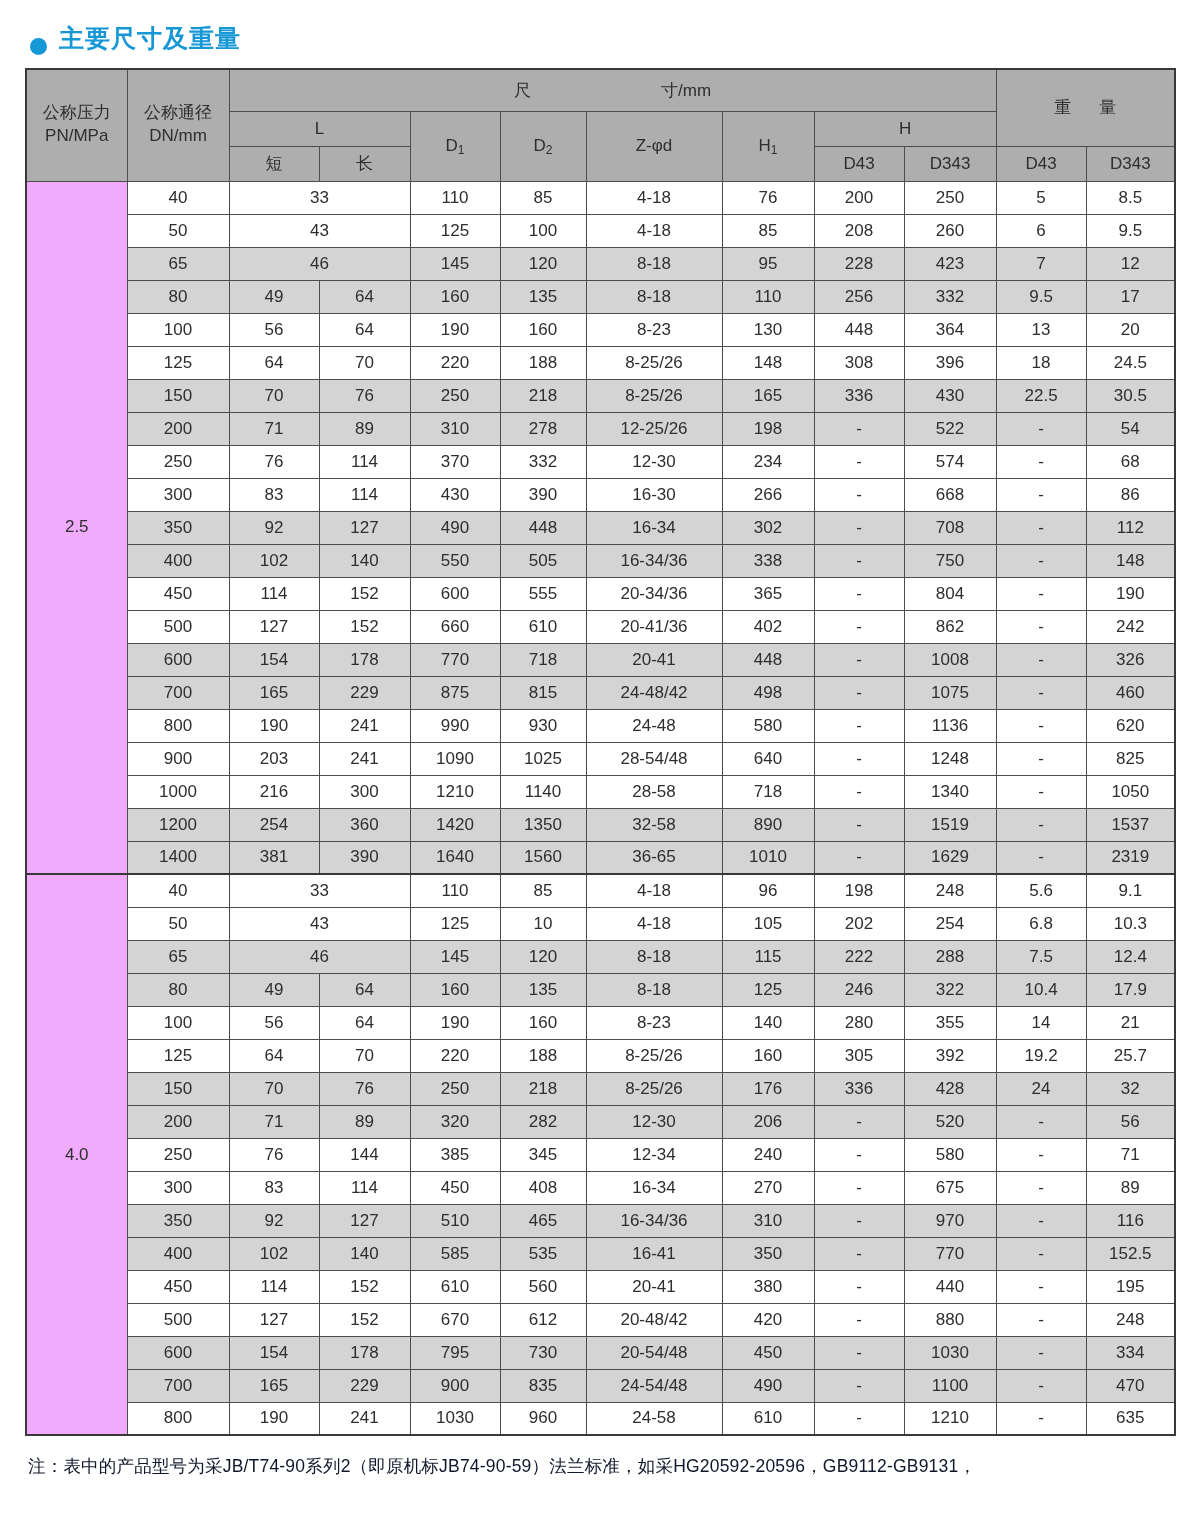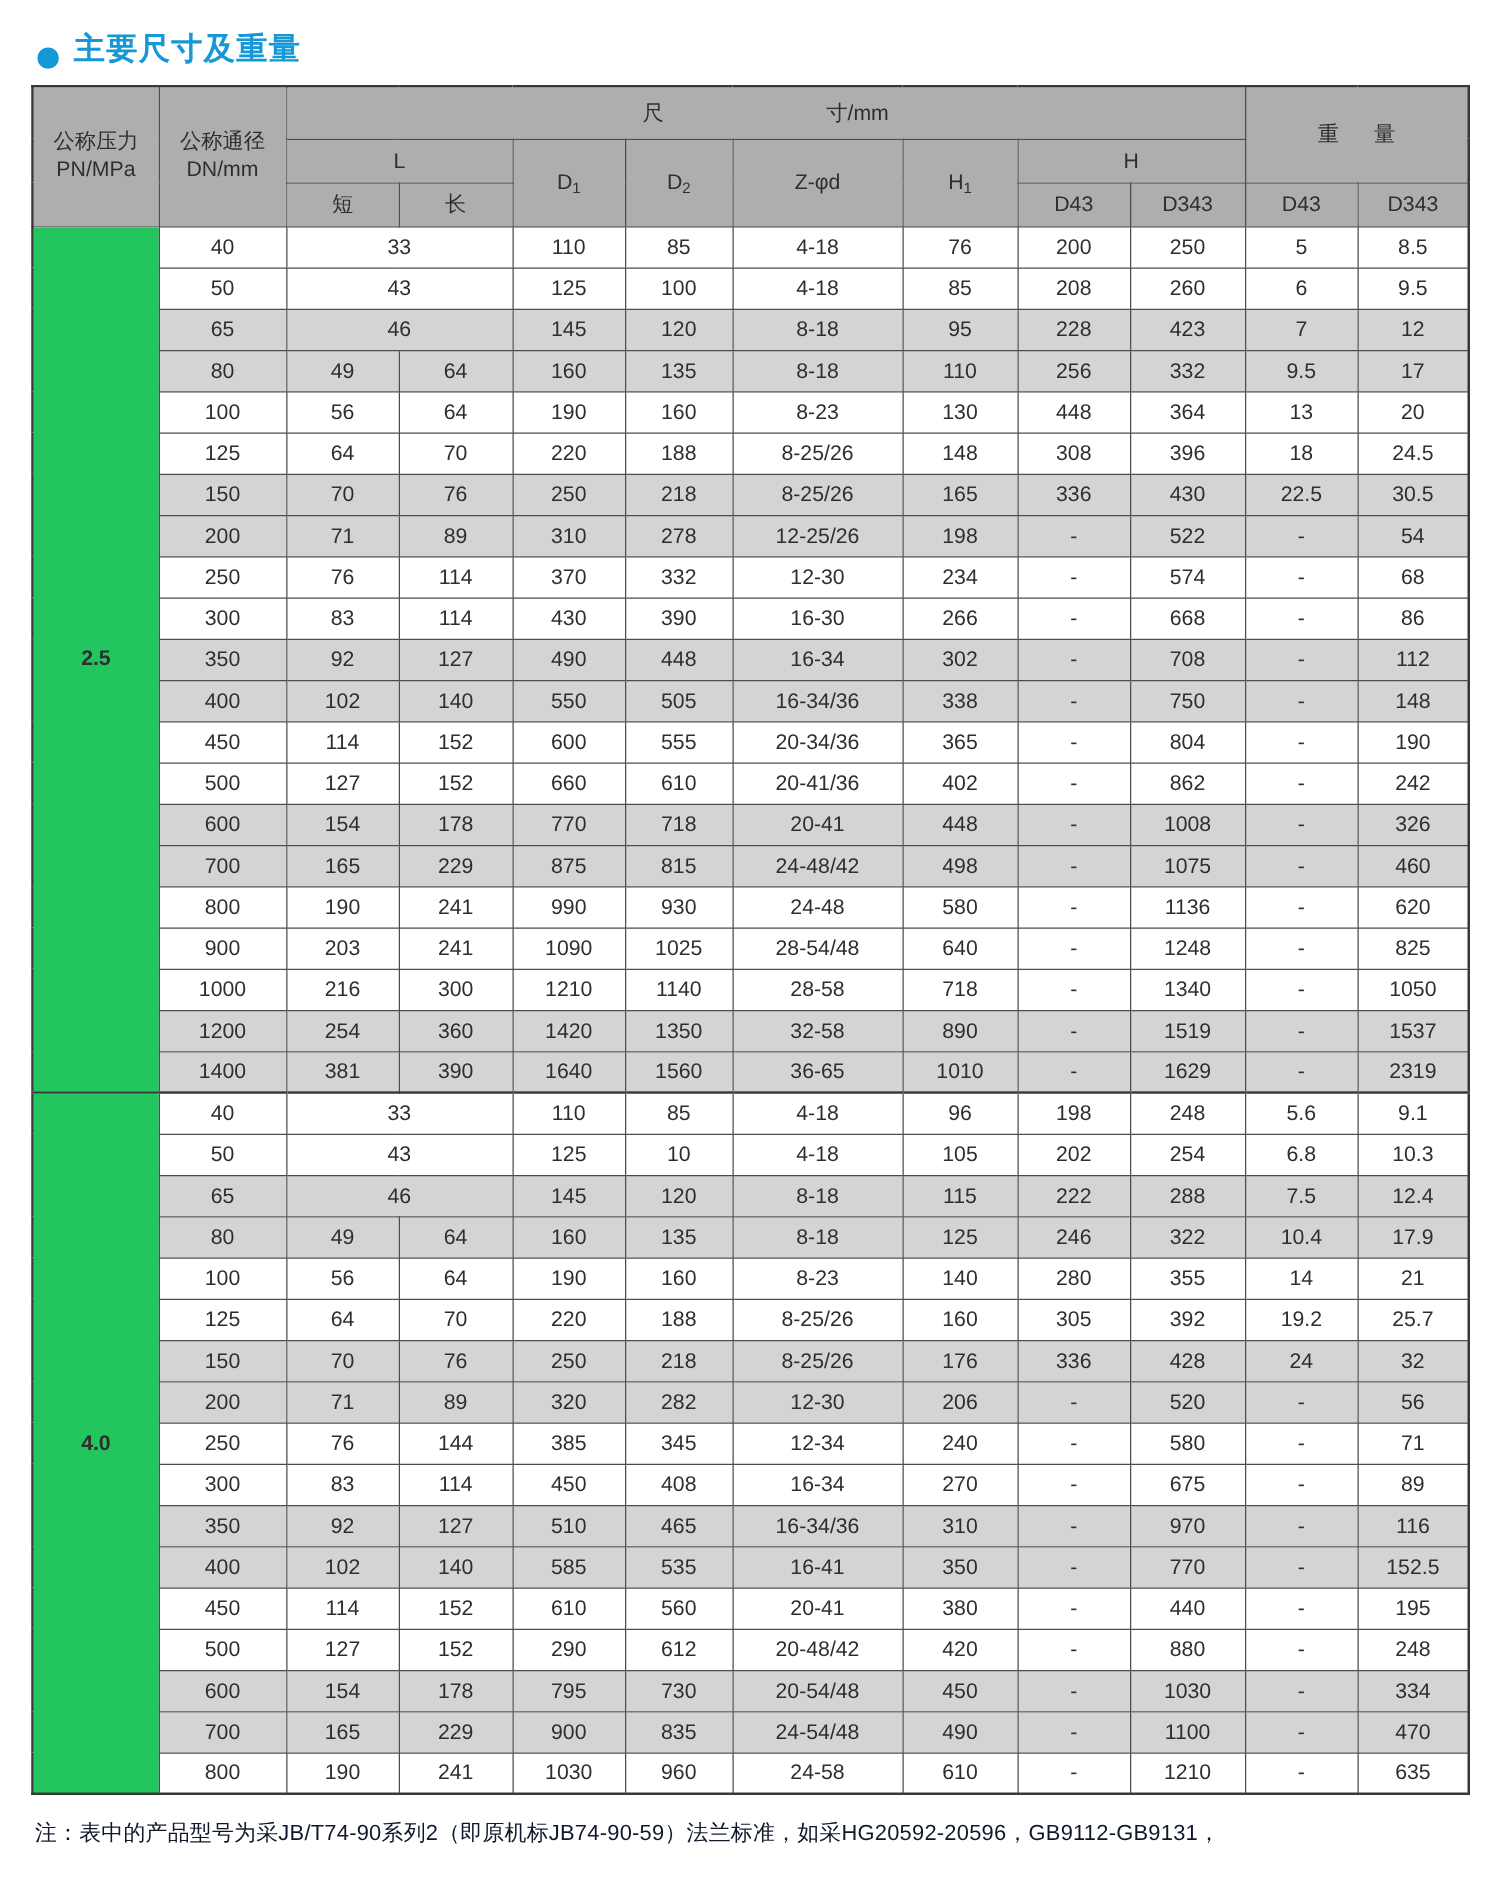--- a/index.html
+++ b/index.html
@@ -29,21 +29,21 @@
     font-size:17px; font-weight:normal;
     padding:0; color:#2e2e2e;
     overflow:hidden; white-space:nowrap;
   }
   .spec thead th { background:#aeaeae; }
   tr.hr1 { height:42px; }
   tr.hr2 { height:35px; }
   tr.hr3 { height:35px; }
   .spec tbody tr { height:33px; }
   .spec tbody tr.shaded td { background:#d4d4d4; }
-  .spec tbody td.pressure { background:#22c55e;font-weight:bold; }
+  .spec tbody td.pressure { background:#f0abfc; }
   .spec tbody tr.section-start td { border-top:2px solid #383838; }
   .two-line div { line-height:1.35; }
   .dimflex { display:flex; justify-content:center; gap:130px; }
   .wflex   { display:flex; justify-content:center; gap:28px; }
   .sub { font-size:12px; vertical-align:-3px; letter-spacing:0; }
 
   .note {
     position:absolute; left:28px; top:1452px; width:1160px;
     font-size:17.5px; line-height:1.65; color:#0f172a;
     letter-spacing:0.2px;
@@ -550,21 +550,21 @@
           <td>380</td>
           <td>-</td>
           <td>440</td>
           <td>-</td>
           <td>195</td>
         </tr>
         <tr>
           <td>500</td>
           <td>127</td>
           <td>152</td>
-          <td>290</td>
+          <td>670</td>
           <td>612</td>
           <td>20-48/42</td>
           <td>420</td>
           <td>-</td>
           <td>880</td>
           <td>-</td>
           <td>248</td>
         </tr>
         <tr class="shaded">
           <td>600</td>

